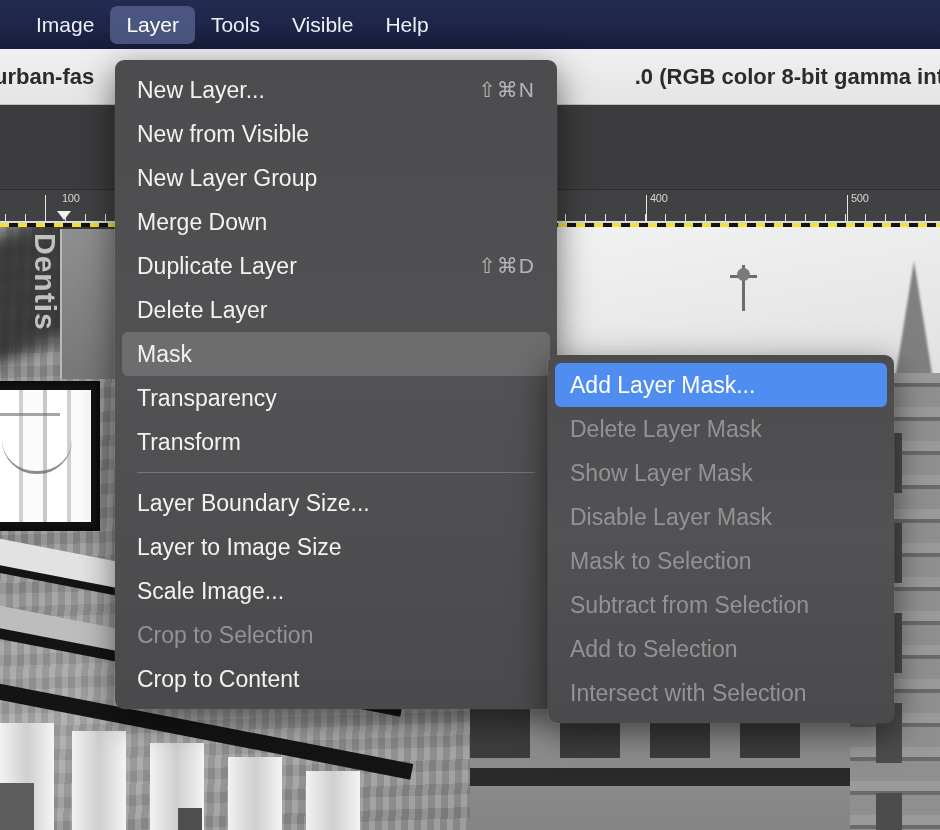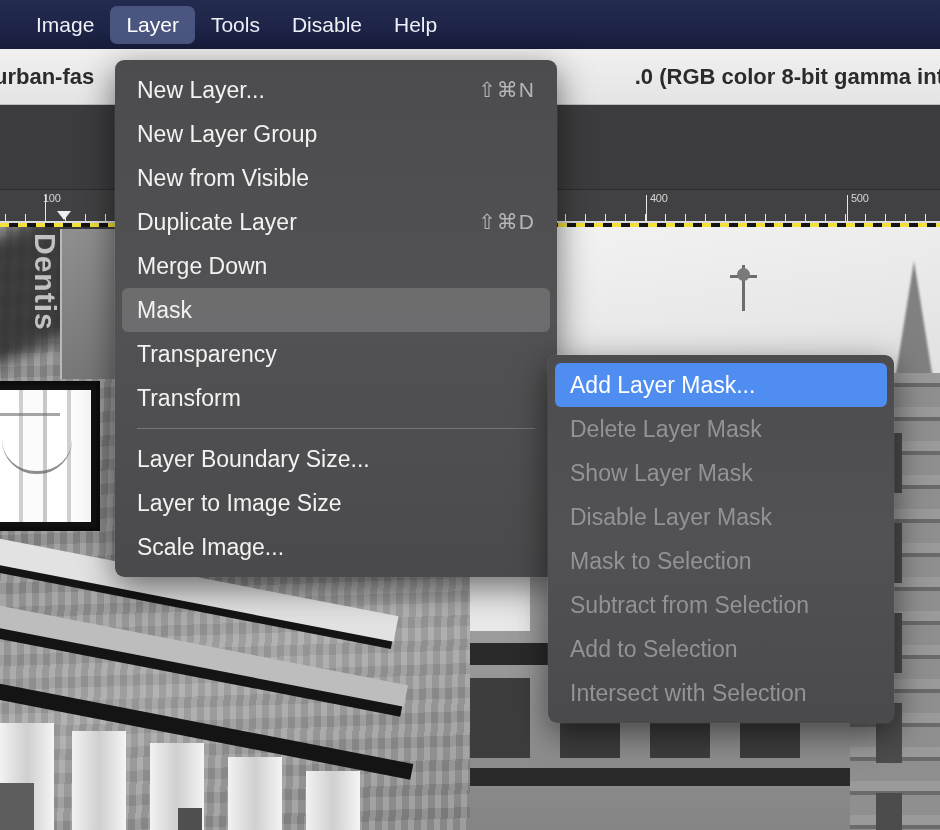--- a/index.html
+++ b/index.html
@@ -319,21 +319,21 @@
           <div class="tick minor" style="left: 785px;"></div>
           <div class="tick minor" style="left: 805px;"></div>
           <div class="tick minor" style="left: 825px;"></div>
           <div class="tick minor" style="left: 845px;"></div>
           <div class="tick minor" style="left: 865px;"></div>
           <div class="tick minor" style="left: 885px;"></div>
           <div class="tick minor" style="left: 905px;"></div>
           <div class="tick minor" style="left: 925px;"></div>
         </div>
       <div class="tick major" style="left:45px;"></div>
-      <span class="tick-label" style="left:43px;">100</span>
+      <span class="tick-label" style="left:62px;">100</span>
       <div class="ruler-marker" style="left:57px;"></div>
       <div class="tick major" style="left:646px;"></div>
       <span class="tick-label" style="left:650px;">400</span>
       <div class="tick major" style="left:847px;"></div>
       <span class="tick-label" style="left:851px;">500</span>
     </div>
 
     <div class="photo">
 
       <div class="sky"></div>
@@ -391,65 +391,74 @@
       <div class="win-dark" style="left:178px; top:585px; width:24px; height:90px; background:#4f4f4f;"></div>
     </div>
 
     <div class="ants"></div>
   </div>
 
   <div class="menubar">
     <div class="menubar-item">Image</div>
     <div class="menubar-item active">Layer</div>
     <div class="menubar-item">Tools</div>
-    <div class="menubar-item">Disable</div>
+    <div class="menubar-item">Visible</div>
     <div class="menubar-item">Help</div>
   </div>
 
   <div class="titlebar">
     <span class="title-left">urban-fas</span>
     <span class="title-right">.0 (RGB color 8-bit gamma int</span>
   </div>
 
   <div class="menu" id="layer-menu">
       <div class="menu-item">
         <span>New Layer...</span>
         <span class="shortcut">⇧⌘N</span>
       </div>
       <div class="menu-item">
+        <span>New from Visible</span>
+      </div>
+      <div class="menu-item">
         <span>New Layer Group</span>
       </div>
       <div class="menu-item">
-        <span>New from Visible</span>
+        <span>Merge Down</span>
       </div>
       <div class="menu-item">
         <span>Duplicate Layer</span>
         <span class="shortcut">⇧⌘D</span>
       </div>
       <div class="menu-item">
-        <span>Merge Down</span>
+        <span>Delete Layer</span>
       </div>
       <div class="menu-item hl-gray">
         <span>Mask</span>
       </div>
       <div class="menu-item">
         <span>Transparency</span>
       </div>
       <div class="menu-item">
         <span>Transform</span>
       </div>
       <div class="menu-sep"></div>
       <div class="menu-item">
         <span>Layer Boundary Size...</span>
       </div>
       <div class="menu-item">
         <span>Layer to Image Size</span>
       </div>
       <div class="menu-item">
         <span>Scale Image...</span>
+      </div>
+      <div class="menu-item disabled">
+        <span>Crop to Selection</span>
+      </div>
+      <div class="menu-item">
+        <span>Crop to Content</span>
       </div>
     </div>
 
   <div class="menu" id="mask-submenu">
       <div class="menu-item hl-blue">
         <span>Add Layer Mask...</span>
       </div>
       <div class="menu-item disabled">
         <span>Delete Layer Mask</span>
       </div>

